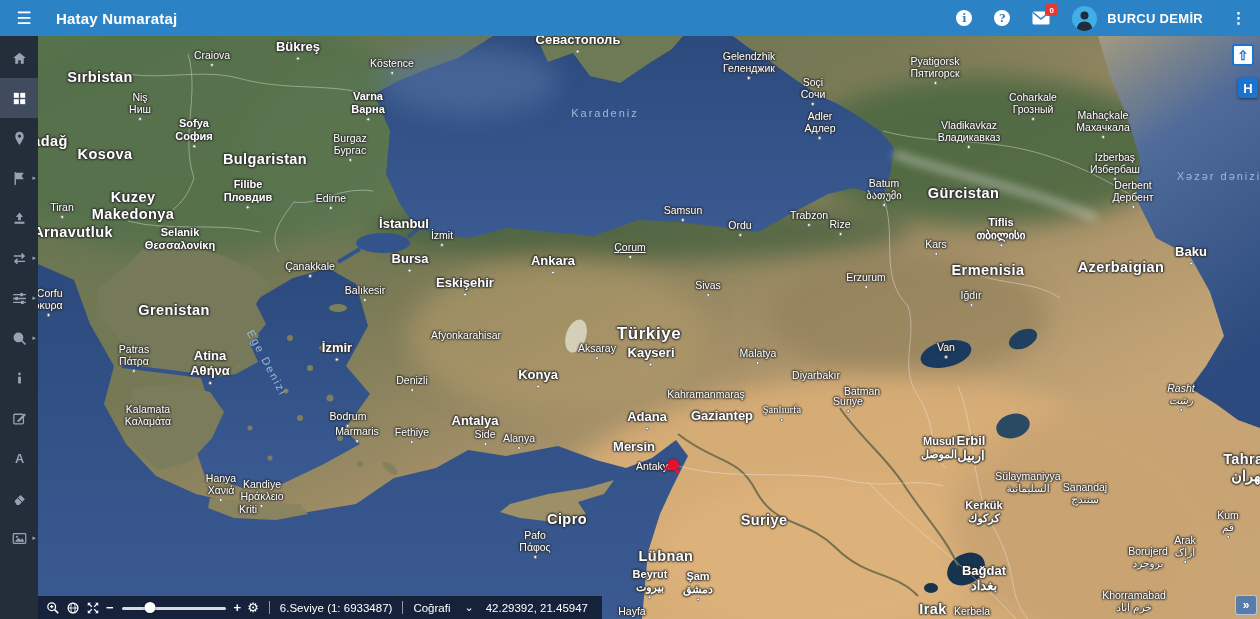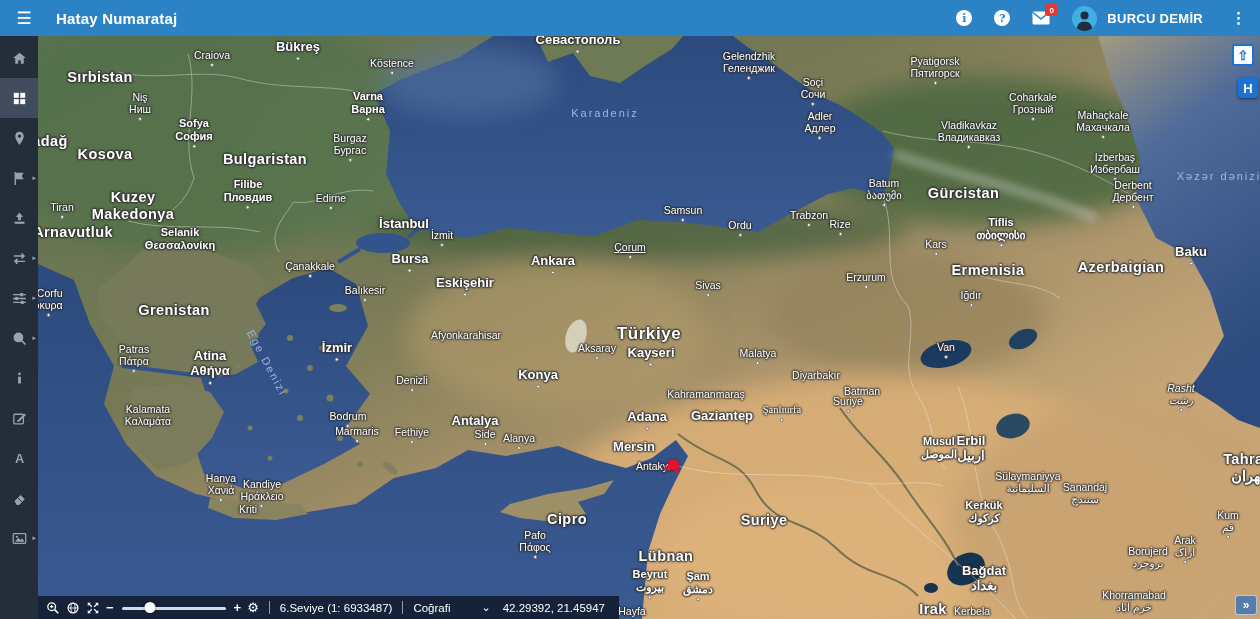--- a/index.html
+++ b/index.html
@@ -79,21 +79,21 @@
   #statusbar svg { display:block; }
   .st-ic { cursor:pointer; display:flex; align-items:center; }
   .st-sign { font-size:13px; font-weight:700; cursor:pointer; line-height:1; }
   .slider { position:relative; width:104px; height:12px; margin:0 2px; cursor:pointer; }
   .slider .track { position:absolute; left:0; right:0; top:5px; height:3px;
     background:rgba(235,240,248,.9); border-radius:2px; }
   .slider .handle { position:absolute; top:0; width:11px; height:11px; background:#fff;
     border-radius:50%; transform:translateX(-50%); box-shadow:0 0 2px rgba(0,0,0,.6); }
   .st-gear { font-size:13px; cursor:pointer; line-height:1; }
   .st-sep { width:1px; height:13px; background:rgba(255,255,255,.55); margin:0 4px; }
-  .st-proj { display:flex; align-items:center; gap:31px; cursor:pointer; }
+  .st-proj { display:flex; align-items:center; gap:14px; cursor:pointer; }
   .st-chev { font-size:11px; line-height:0.6; }
   .st-coords { margin-left:6px; }
 </style>
 </head>
 <body>
 
 <div id="app">
 
   <div id="navbar">
     <div class="nav-burger">☰</div>

